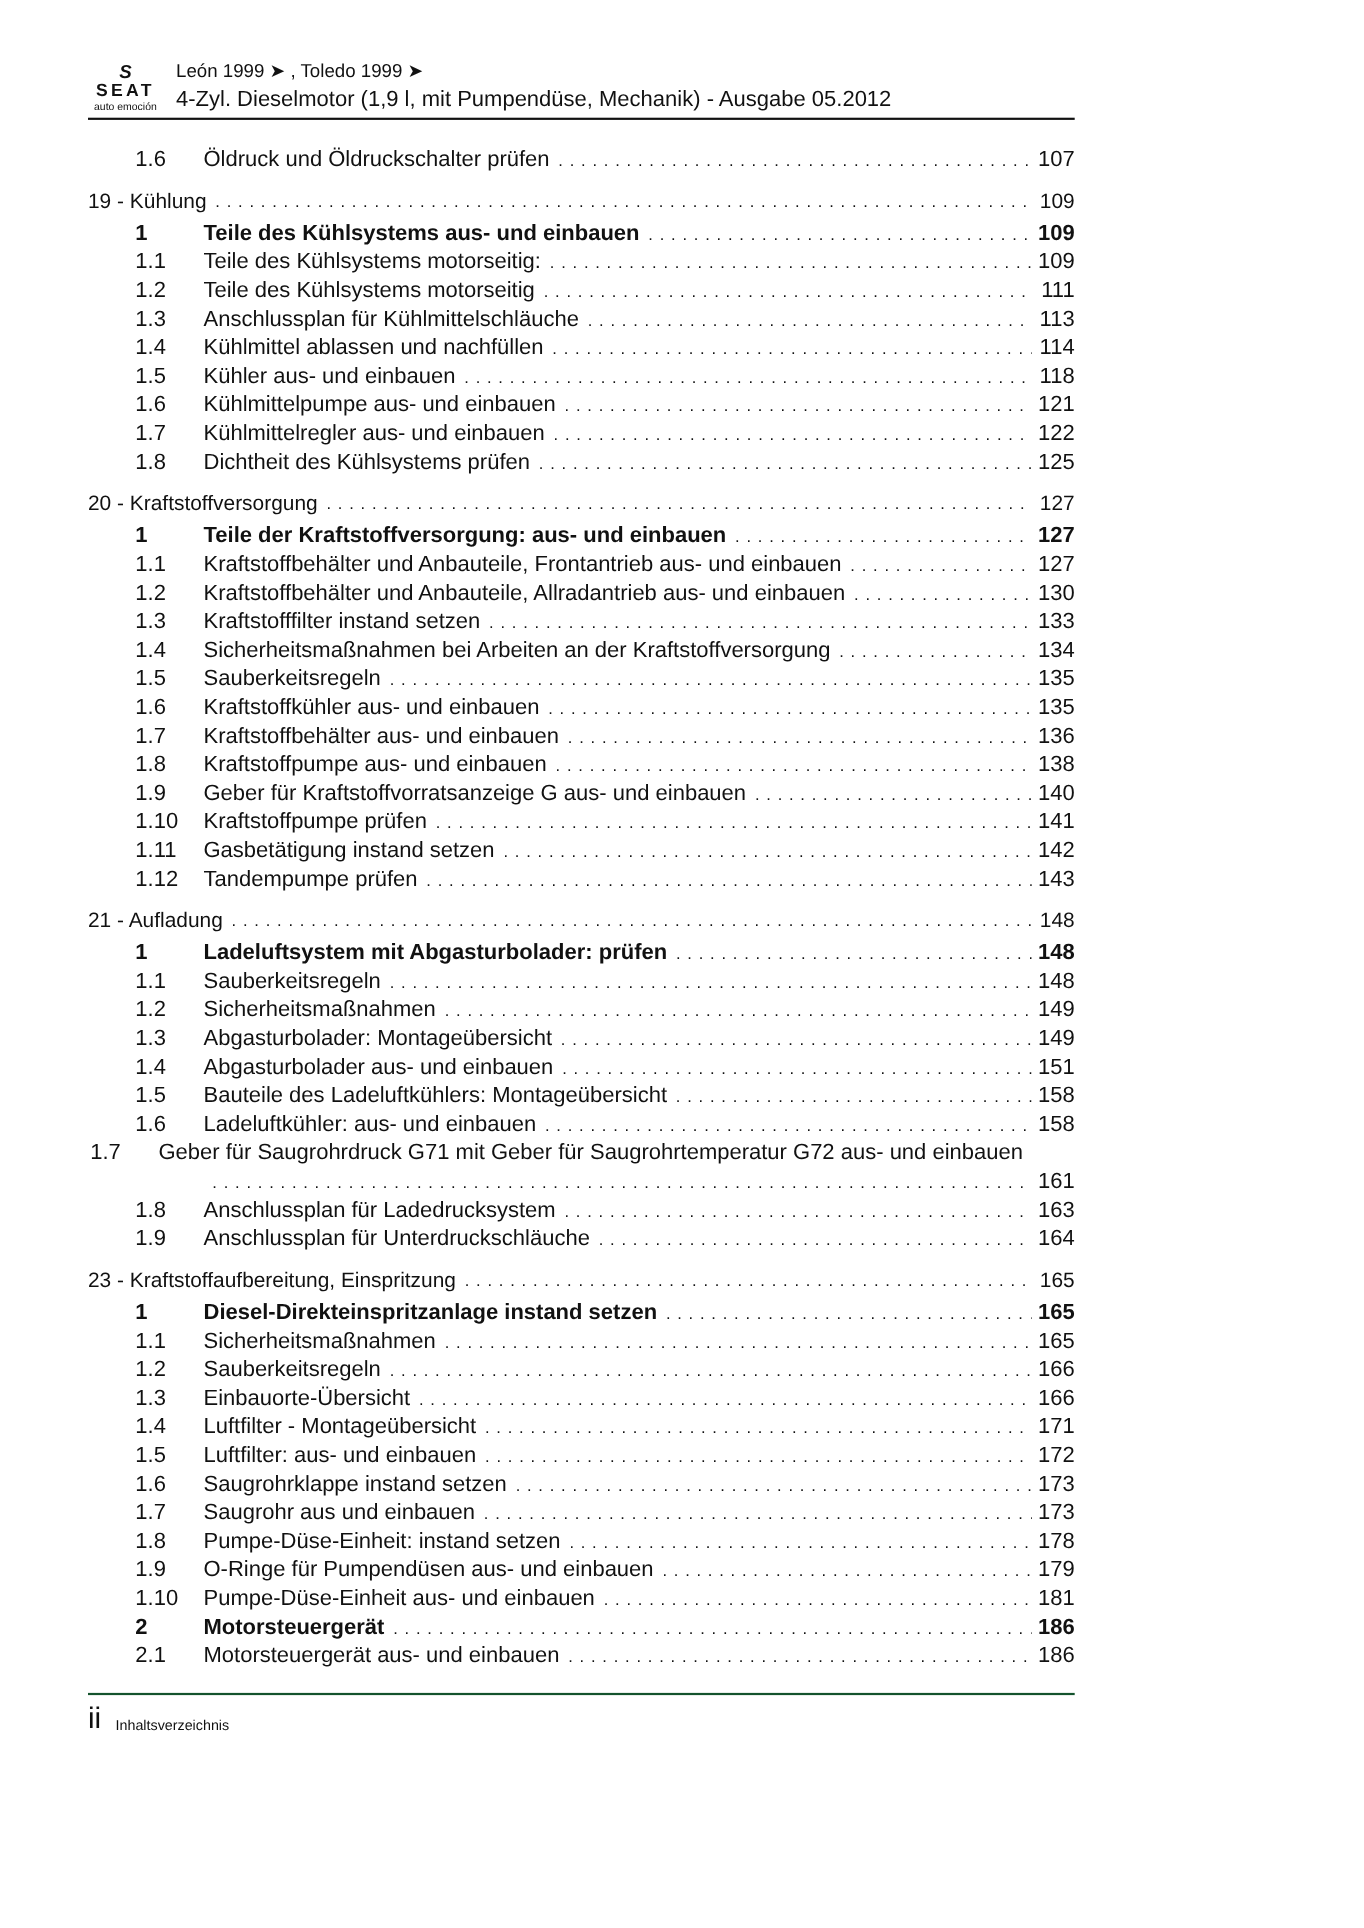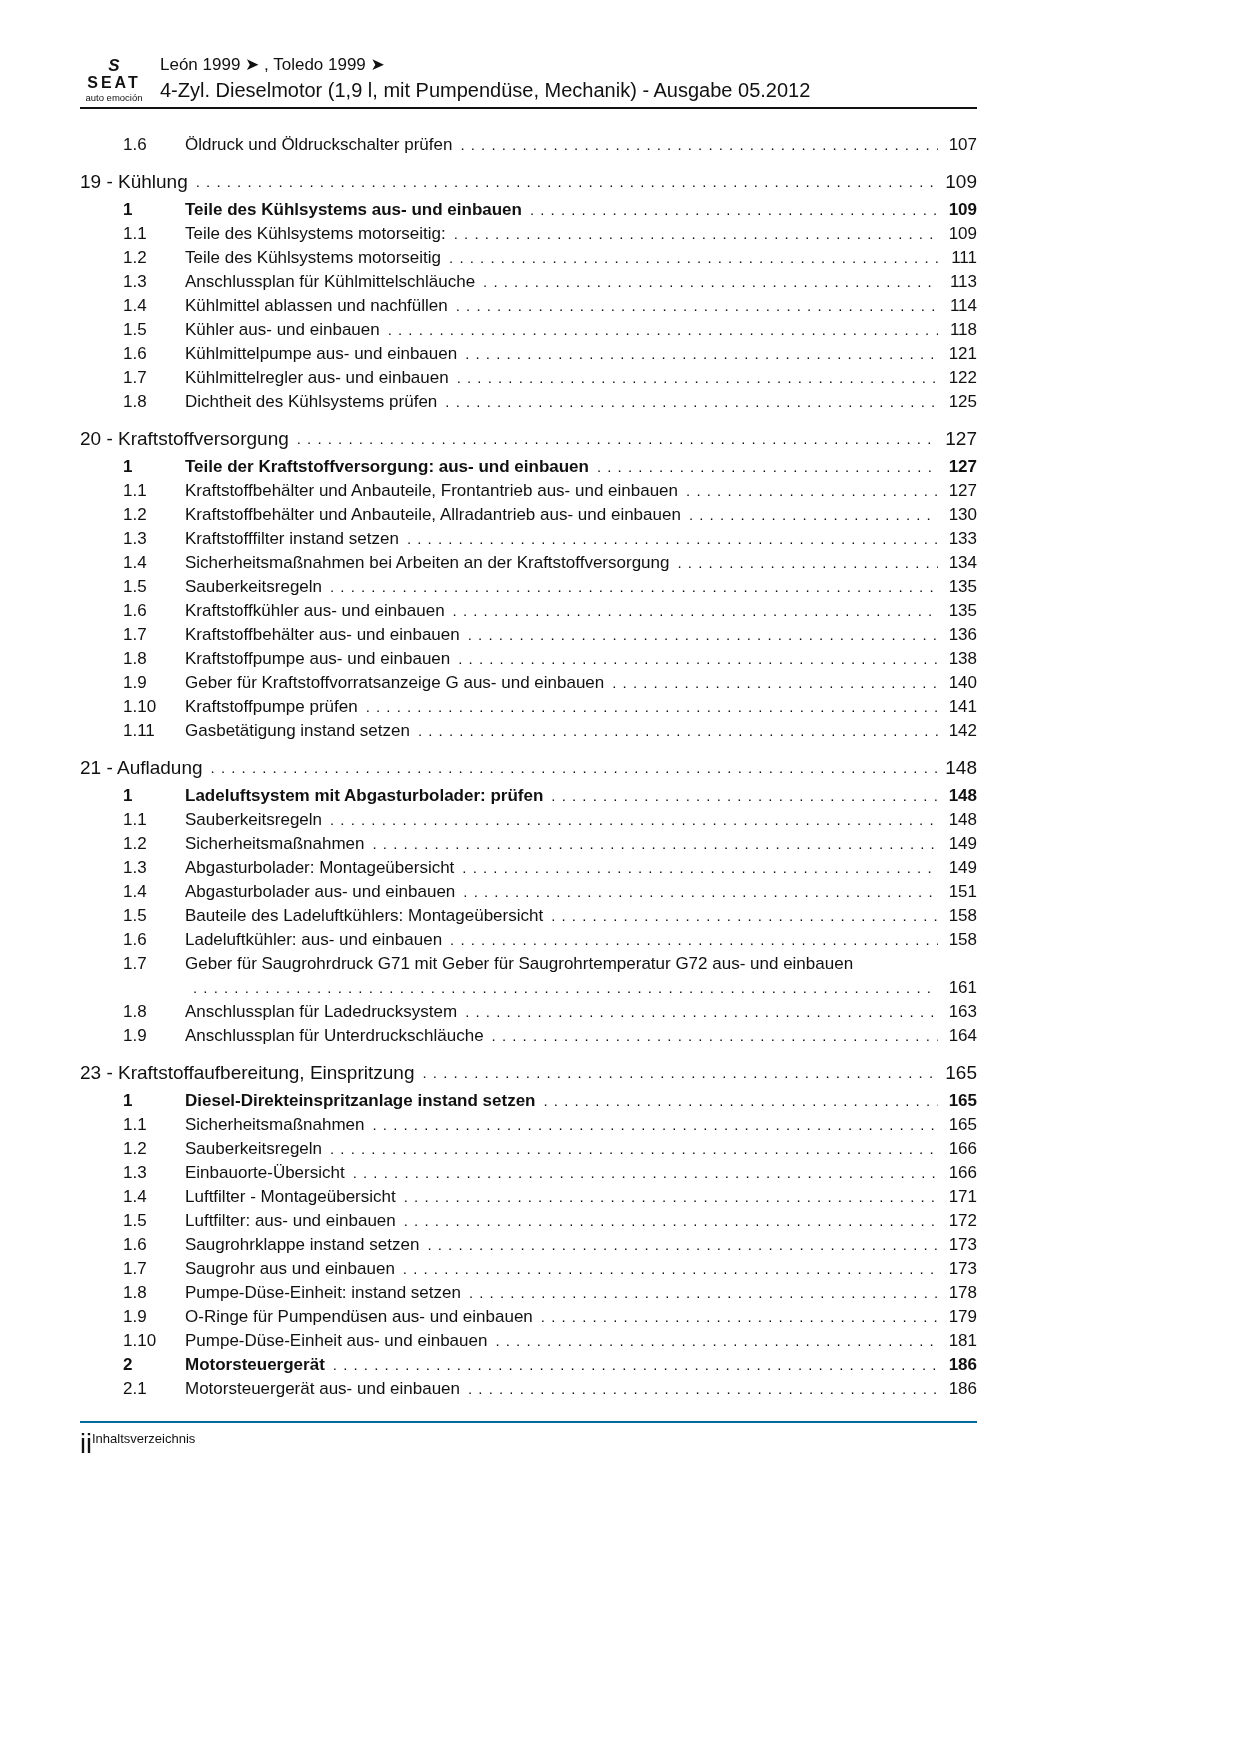--- a/index.html
+++ b/index.html
@@ -38,22 +38,23 @@
   .header-titles { flex: 1 1 auto; }
   .ht1 { font-size: 17px; margin-bottom: 4px; }
   .ht2 { font-size: 20px; }
 
   
   .toc { margin-top: 24px; }
   .toc-row {
     display: flex;
     align-items: baseline;
     line-height: 24px;
-    font-size: 17px;
+    font-size: 20px;
     padding-left: 43px;
+    justify-content: flex-end;
   }
   .toc-row .col-num { flex: 0 0 62px; white-space: nowrap; }
   .col-title { flex: 0 0 auto; white-space: nowrap; }
   .leader {
     flex: 1 1 auto;
     overflow: hidden;
     white-space: nowrap;
     margin: 0 5px 0 8px;
     font-weight: 400;
     font-size: 15px;
@@ -74,24 +75,25 @@
     font-size: 19px;
     line-height: 27px;
     margin-top: 11px;
     margin-bottom: 3px;
   }
   .chapter-title { flex: 0 0 auto; white-space: nowrap; }
 
   
   .page-footer {
     margin-top: 20px;
-    border-top: 2px solid #0369a1;
+    border-top: 2px solid #14532d;
     padding-top: 8px;
     display: flex;
-    align-items: flex-start;
+    align-items: flex-end;
+    gap: 13px;
   }
   .folio { font-size: 27px; line-height: 1; }
   .folio-label { font-size: 13px; }
 </style>
 </head>
 <body>
 
 <div class="content">
 
   <header class="page-header">
@@ -267,20 +269,26 @@
     <span class="col-page">141</span>
   </div>
 
   <div class="toc-row">
     <span class="col-num">1.11</span>
     <span class="col-title">Gasbetätigung instand setzen</span>
     <span class="leader"></span>
     <span class="col-page">142</span>
   </div>
 
+  <div class="toc-row">
+    <span class="col-num">1.12</span>
+    <span class="col-title">Tandempumpe prüfen</span>
+    <span class="leader"></span>
+    <span class="col-page">143</span>
+  </div>
 
 
   <div class="chapter-row">
     <span class="chapter-title">21 - Aufladung</span>
     <span class="leader"></span>
     <span class="col-page chapter-page">148</span>
   </div>
 
   <div class="toc-row bold">
     <span class="col-num">1</span>

